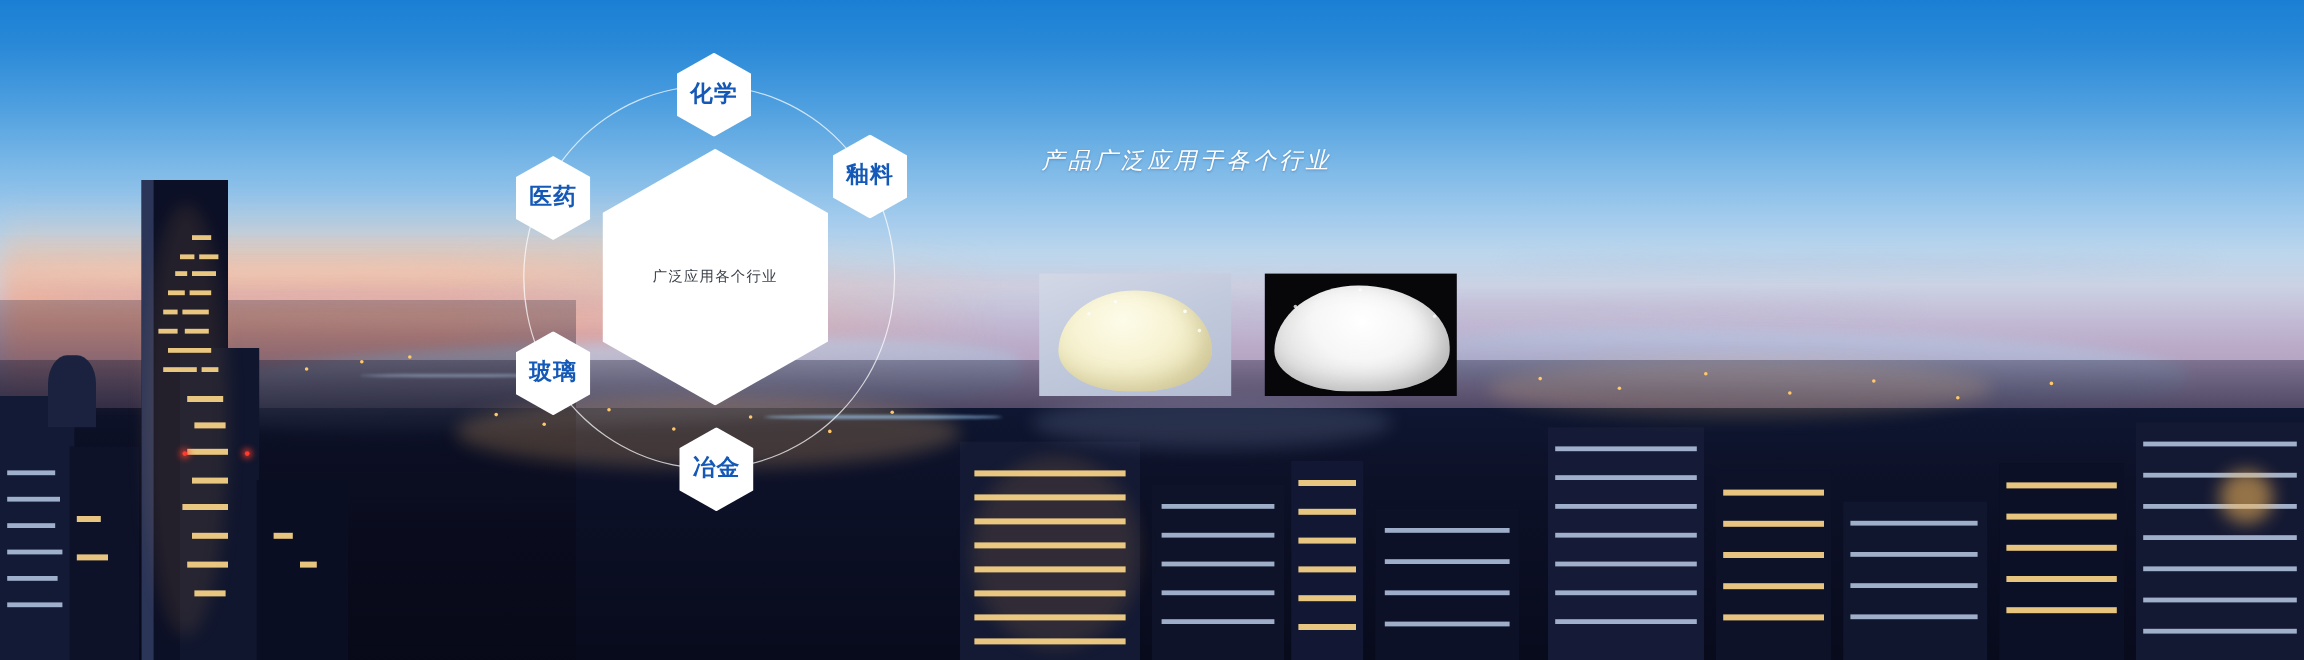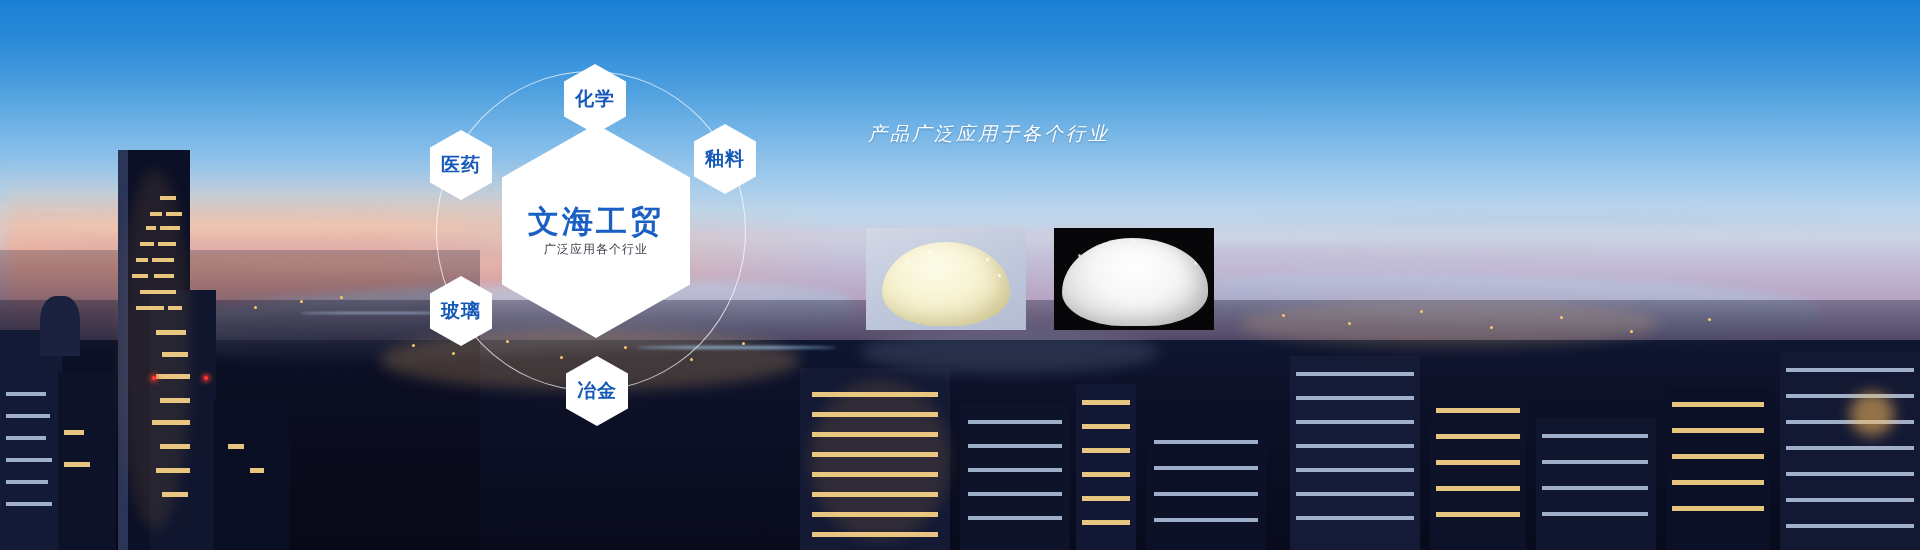--- a/index.html
+++ b/index.html
@@ -284,28 +284,27 @@
     <div class="dot" style="left:254px;top:306px;width:3px;height:3px;"></div>
 
     <div class="streak" style="left:636px;top:346px;width:200px;height:3px;background:rgba(170,215,255,.7);filter:blur(1.5px);"></div>
     <div class="streak" style="left:300px;top:312px;width:160px;height:2px;background:rgba(200,225,255,.55);filter:blur(1.2px);"></div>
   </div>
 
   <div class="diagram">
     <div class="ring"></div>
 
     <div class="hex center" style="left:84px;top:88px;">
-      <span class="t1">文海工贸</span>
       <span class="t2">广泛应用各个行业</span>
     </div>
 
-    <div class="hex small" style="left:146px;top:28px;">
+    <div class="hex small" style="left:146px;top:8px;">
       <span>化学</span>
     </div>
-    <div class="hex small" style="left:276px;top:88px;">
+    <div class="hex small" style="left:276px;top:76px;">
       <span>釉料</span>
     </div>
     <div class="hex small" style="left:12px;top:240px;">
       <span>玻璃</span>
     </div>
     <div class="hex small" style="left:148px;top:320px;">
       <span>冶金</span>
     </div>
     <div class="hex small" style="left:12px;top:94px;">
       <span>医药</span>

